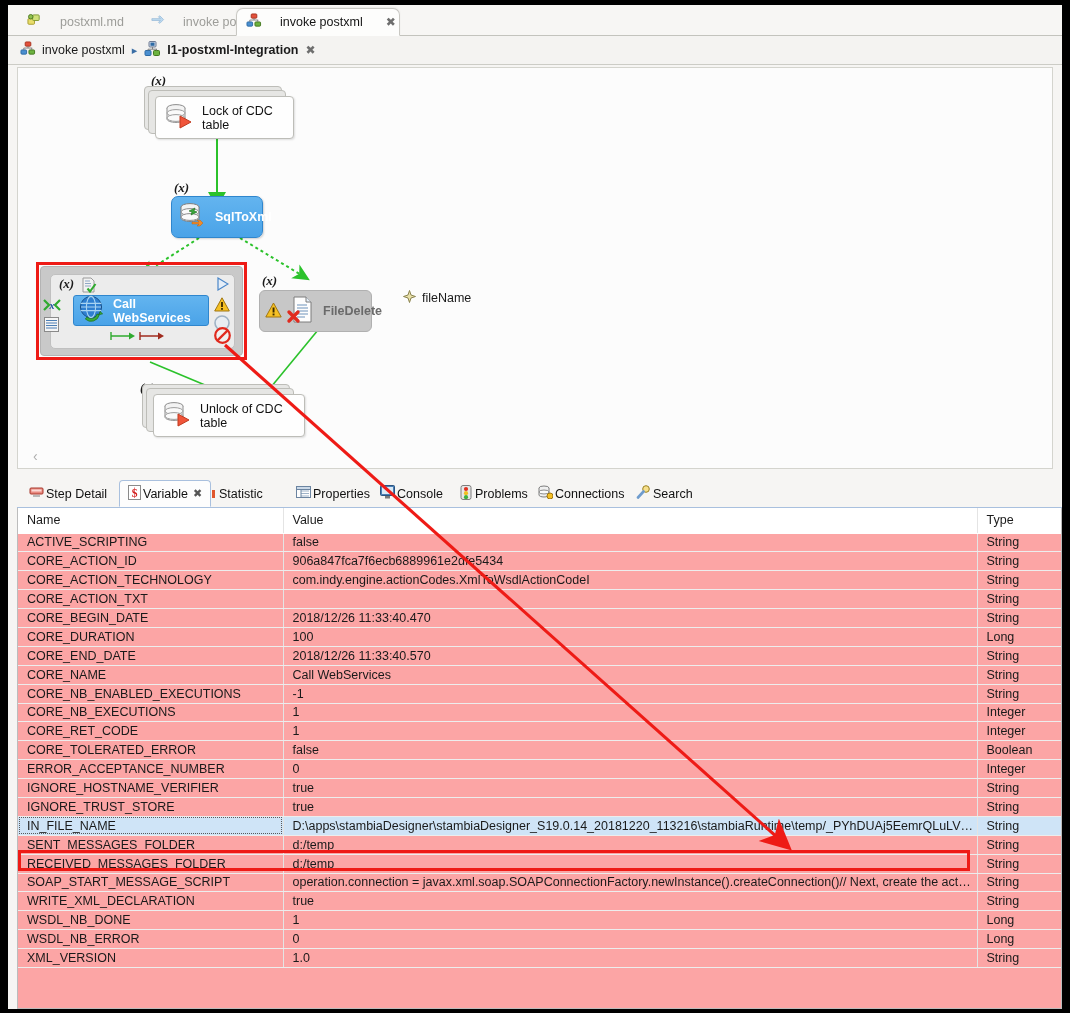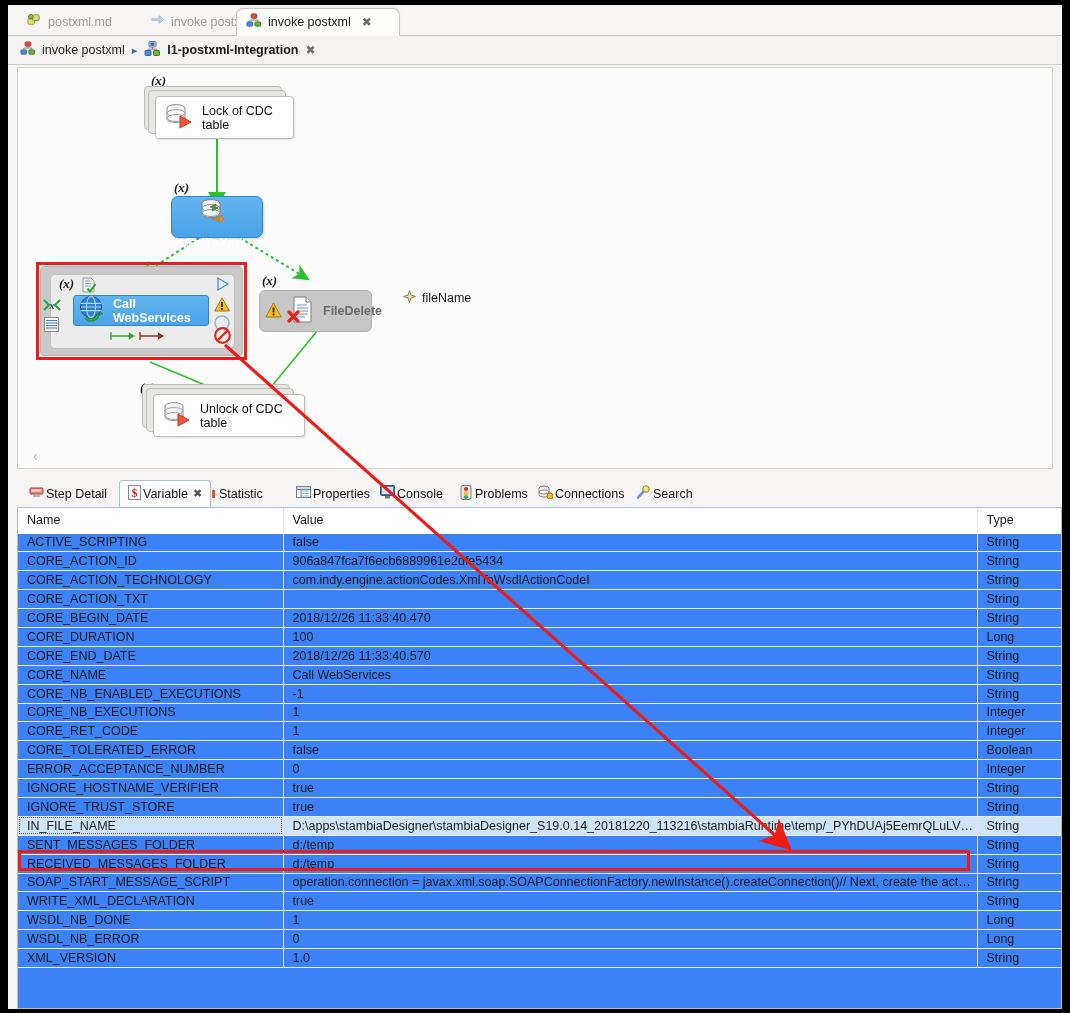--- a/index.html
+++ b/index.html
@@ -24,21 +24,21 @@
   }
 
   
   #editor-tabs {
     position:absolute; left:0; top:0; width:1054px; height:31px;
     background:#f7f6f4;
     border-bottom:1px solid #c3c3bd;
   }
   .etab {
     position:absolute; top:3px; height:28px;
-    display:flex; align-items:center; gap:6px;
+    display:flex; align-items:center; gap:18px;
     padding:0 11px 0 9px;
     font-size:12.5px;
     border-top-left-radius:7px; border-top-right-radius:7px;
     white-space:nowrap;
     text-align:center;
   }
   .etab.inactive { color:#9d9d99; }
   .etab.active {
     background:#fdfdfc;
     border:1px solid #c9c8c3;
@@ -100,21 +100,20 @@
 
   
   .blue-node {
     position:absolute;
     background:linear-gradient(#63b4ef,#4aa3e8);
     border:1px solid #2f86cd; border-radius:7px;
     display:flex; align-items:center; gap:6px;
     color:#fff; font-weight:bold; font-size:12.5px;
     padding:0 12px 0 6px;
     box-shadow:1px 1px 2px rgba(0,0,0,.18);
-    flex-direction:column;
   }
 
   
   .grey-node {
     position:absolute;
     background:#c7c7c7; border:1px solid #b0b0b0; border-radius:6px;
     display:flex; align-items:center; gap:4px;
     color:#6a6a6a; font-weight:bold; font-size:12.5px;
     padding:0 9px 0 5px;
   }
@@ -167,21 +166,21 @@
     border:1px solid #a9c0de;
     border-bottom:1px solid #fdfdfd;
     z-index:3;
   }
   .vtab .close-x { color:#555; font-size:11px; margin-left:3px; }
 
   
   #table-wrap {
     position:absolute; left:9px; top:503px;
     width:1045px; height:501px;
-    background:#3b82f6;
+    background:#fca5a5;
     border:1px solid #bcbcbc;
     border-top:none;
     overflow:hidden;
   }
   table.vartable {
     width:100%; border-collapse:collapse;
     table-layout:fixed;
     font-size:12.5px;
   }
   table.vartable th, table.vartable td {

